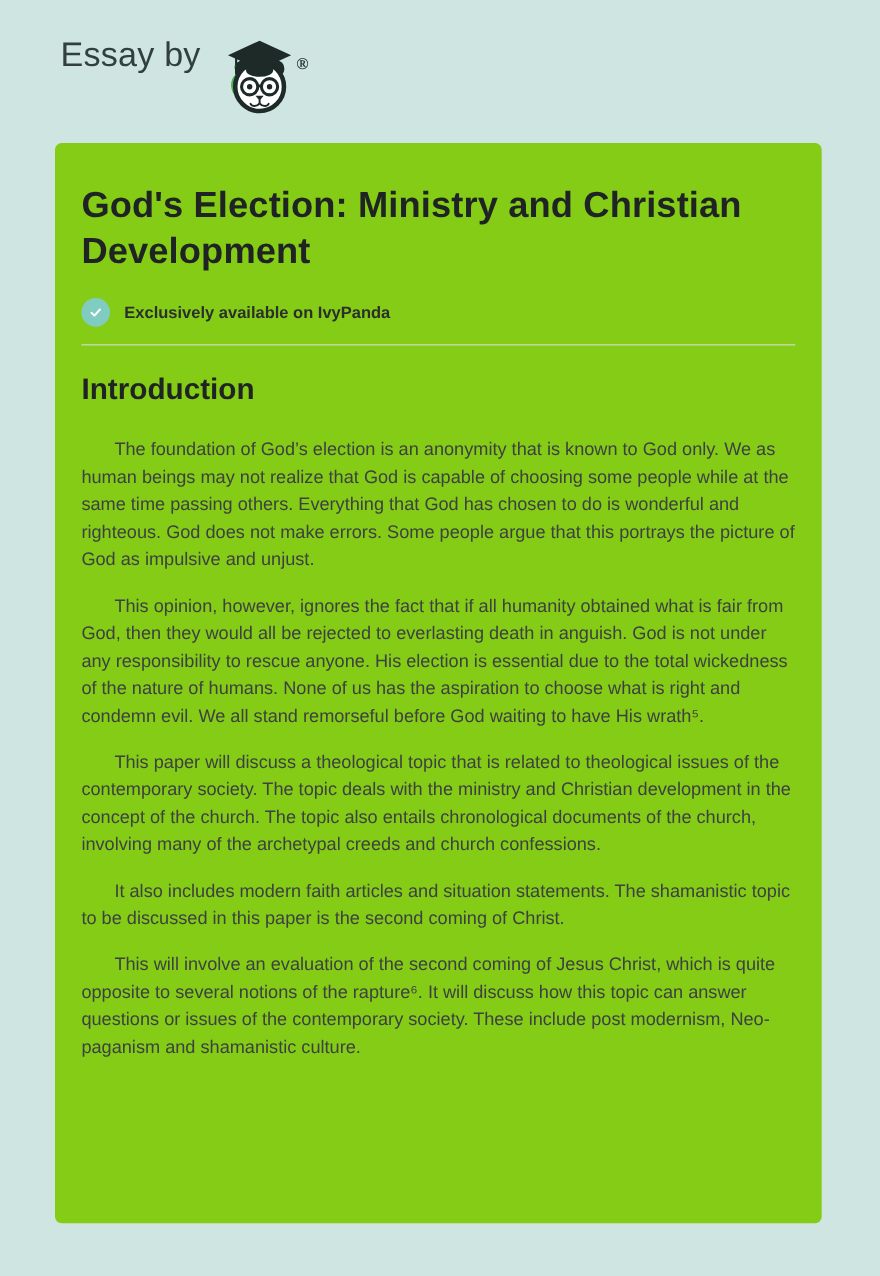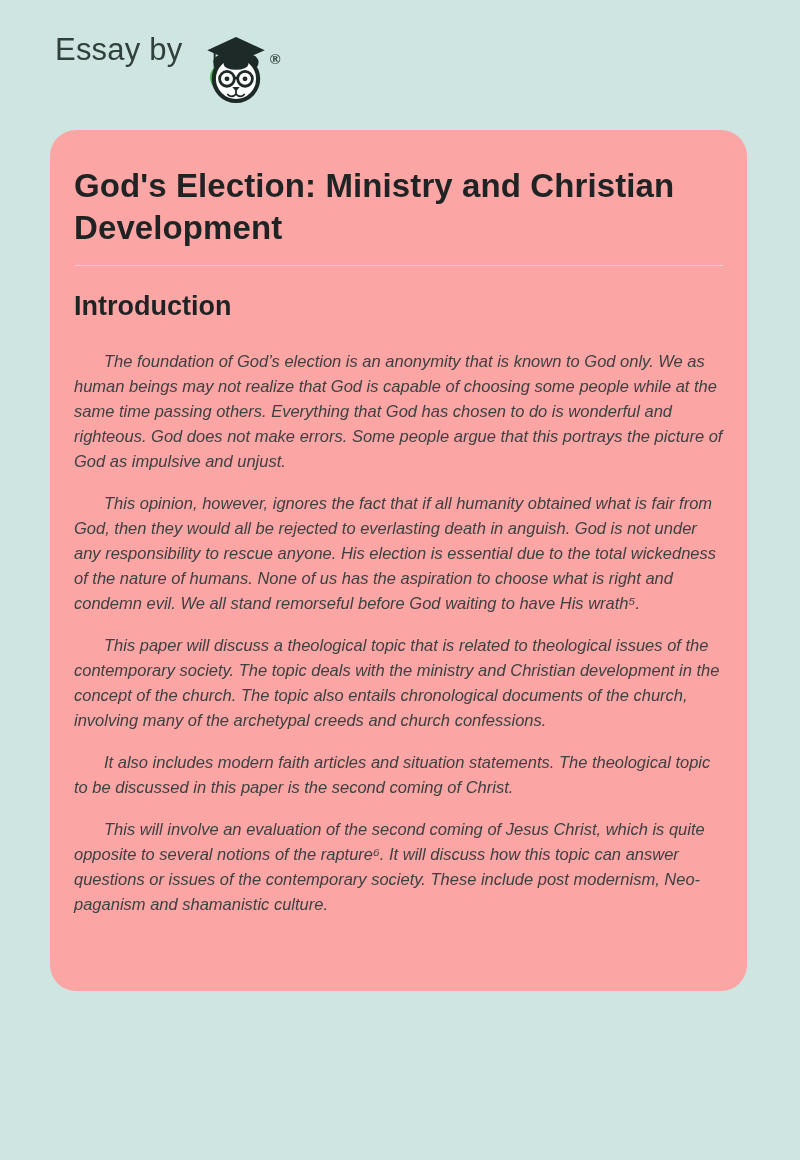--- a/index.html
+++ b/index.html
@@ -51,24 +51,24 @@
     vertical-align: super;
     position: relative;
     top: -10px;
     margin-left: 1px;
   }
 
   
   .essay-card {
     box-sizing: border-box;
     width: 697px;
-    height: 861px;
+    height: 982px;
     margin: 20px 0 0 50px;
-    background: #fca5a5;
-    border-radius: 26px;
+    background: #84cc16;
+    border-radius: 6px;
     padding: 35px 24px 40px 24px;
   }
   .essay-title {
     margin: 0;
     font-size: 33px;
     line-height: 42px;
     font-weight: 700;
     color: #1f2323;
     letter-spacing: 0.1px;
   }
@@ -103,21 +103,20 @@
     font-size: 27px;
     font-weight: 700;
     color: #1f2323;
   }
   .essay-body p {
     margin: 17px 0 0 0;
     font-size: 16.5px;
     line-height: 25px;
     color: #3d4141;
     text-indent: 30px;
-    font-style: italic;
   }
   .essay-body p:first-of-type {
     margin-top: 27px;
   }
 </style>
 </head>
 <body>
 
 <header class="site-header">
   <span class="essay-by">Essay by</span>
@@ -151,25 +150,33 @@
         <path d="M39 71 v3.5 M39 74.5 c-3 4 -8.5 3.5 -10 0.5 M39 74.5 c3 4 8.5 3.5 10 0.5" stroke="#1d2a27" stroke-width="2.2" fill="none" stroke-linecap="round"></path>
       </svg>
     </span>
       <span class="reg-mark">®</span>
   </span>
 </header>
 
 <main class="essay-card">
   <h1 class="essay-title">God's Election: Ministry and Christian Development</h1>
 
+  <div class="exclusive-badge">
+    <span class="badge-circle">
+      <svg width="14" height="14" viewBox="0 0 24 24" xmlns="http://www.w3.org/2000/svg">
+        <path d="M5.5 12.5 l4.5 4.5 L18.5 7.5" stroke="#ffffff" stroke-width="3.2" fill="none" stroke-linecap="round" stroke-linejoin="round"></path>
+      </svg>
+    </span>
+    <span class="badge-text">Exclusively available on IvyPanda</span>
+  </div>
 
   <hr class="divider">
 
   <h2 class="section-heading">Introduction</h2>
 
   <div class="essay-body">
     <p>The foundation of God’s election is an anonymity that is known to God only. We as human beings may not realize that God is capable of choosing some people while at the same time passing others. Everything that God has chosen to do is wonderful and righteous. God does not make errors. Some people argue that this portrays the picture of God as impulsive and unjust.</p>
     <p>This opinion, however, ignores the fact that if all humanity obtained what is fair from God, then they would all be rejected to everlasting death in anguish. God is not under any responsibility to rescue anyone. His election is essential due to the total wickedness of the nature of humans. None of us has the aspiration to choose what is right and condemn evil. We all stand remorseful before God waiting to have His wrath⁵.</p>
     <p>This paper will discuss a theological topic that is related to theological issues of the contemporary society. The topic deals with the ministry and Christian development in the concept of the church. The topic also entails chronological documents of the church, involving many of the archetypal creeds and church confessions.</p>
-    <p>It also includes modern faith articles and situation statements. The theological topic to be discussed in this paper is the second coming of Christ.</p>
+    <p>It also includes modern faith articles and situation statements. The shamanistic topic to be discussed in this paper is the second coming of Christ.</p>
     <p>This will involve an evaluation of the second coming of Jesus Christ, which is quite opposite to several notions of the rapture⁶. It will discuss how this topic can answer questions or issues of the contemporary society. These include post modernism, Neo-paganism and shamanistic culture.</p>
   </div>
 </main>
 
 </body></html>

